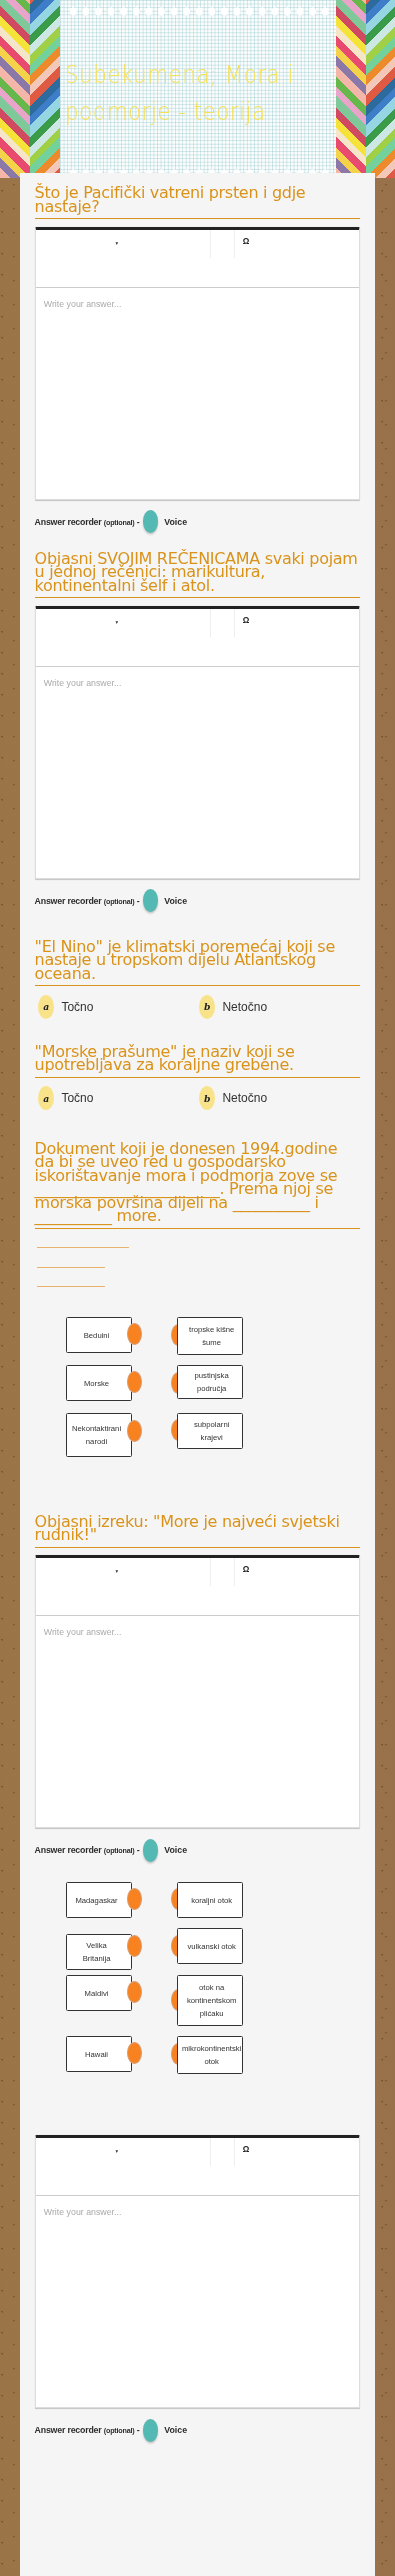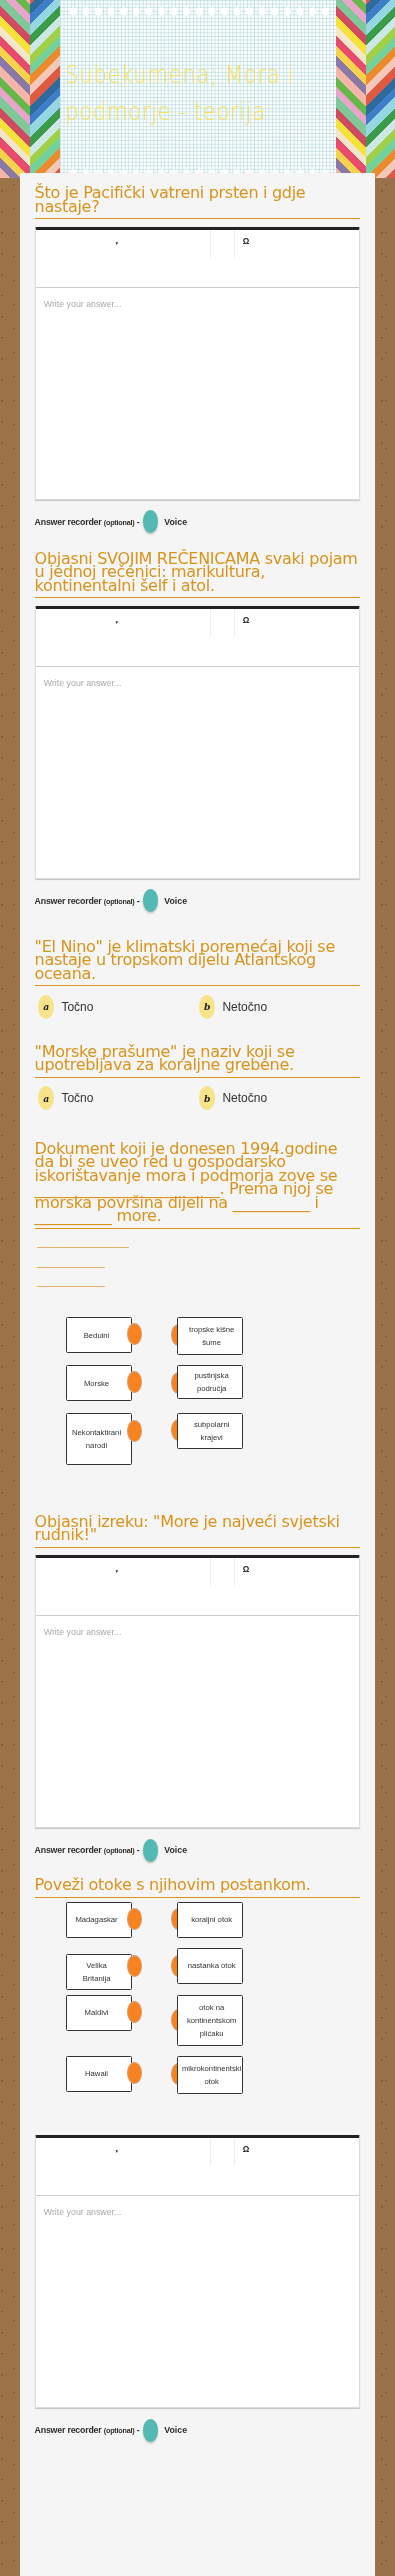--- a/index.html
+++ b/index.html
@@ -232,21 +232,21 @@
       <div class="m-box left" style="top:0">Beduini</div>
       <div class="m-dot" style="left:92px;top:6.2px"></div>
       <div class="m-dot" style="left:136px;top:7.2px"></div>
       <div class="m-box right" style="top:0;height:38px">tropske kišne šume</div>
 
       <div class="m-box left" style="top:48px">Morske</div>
       <div class="m-dot" style="left:92px;top:54px"></div>
       <div class="m-dot" style="left:136px;top:55px"></div>
       <div class="m-box right" style="top:48px;height:34px">pustinjska područja</div>
 
-      <div class="m-box left" style="top:96px;height:52px">Nekontaktirani narodi</div>
+      <div class="m-box left" style="top:96px;height:44px">Nekontaktirani narodi</div>
       <div class="m-dot" style="left:92px;top:103px"></div>
       <div class="m-dot" style="left:136px;top:102px"></div>
       <div class="m-box right" style="top:96px">subpolarni krajevi</div>
     </div>
   </div>
 
   <div class="q" style="top:1342px">
     <div class="q-title">Objasni izreku: "More je najveći svjetski rudnik!"</div>
     <div class="editor">
       <div class="toolbar">
@@ -259,31 +259,30 @@
       <div class="answer">Write your answer...</div>
     </div>
     <div class="recorder">
       <span class="rec-label"><span>Answer recorder</span> <small>(optional)</small> <span>-</span></span>
       <span class="rec-dot"></span>
       <span class="rec-voice">Voice</span>
     </div>
   </div>
 
   <div class="q" style="top:1705px">
-    <div class="q-title">Poveži otoke s njihovim postankom.</div>
     <div class="match" style="height:196px">
       <div class="m-box left" style="top:0">Madagaskar</div>
       <div class="m-dot" style="left:92px;top:6.2px"></div>
       <div class="m-dot" style="left:136px;top:6.2px"></div>
       <div class="m-box right" style="top:0">koraljni otok</div>
 
       <div class="m-box left" style="top:52px">Velika Britanija</div>
       <div class="m-dot" style="left:92px;top:53px"></div>
       <div class="m-dot" style="left:136px;top:53px"></div>
-      <div class="m-box right" style="top:46px">nastanka otok</div>
+      <div class="m-box right" style="top:46px">vulkanski otok</div>
 
       <div class="m-box left" style="top:93px">Maldivi</div>
       <div class="m-dot" style="left:92px;top:99px"></div>
       <div class="m-dot" style="left:136px;top:107px"></div>
       <div class="m-box right" style="top:93px;height:51px">otok na kontinentskom plićaku</div>
 
       <div class="m-box left" style="top:154px">Hawaii</div>
       <div class="m-dot" style="left:92px;top:160px"></div>
       <div class="m-dot" style="left:136px;top:161px"></div>
       <div class="m-box right" style="top:154px;height:38px">mikrokontinentski otok</div>

